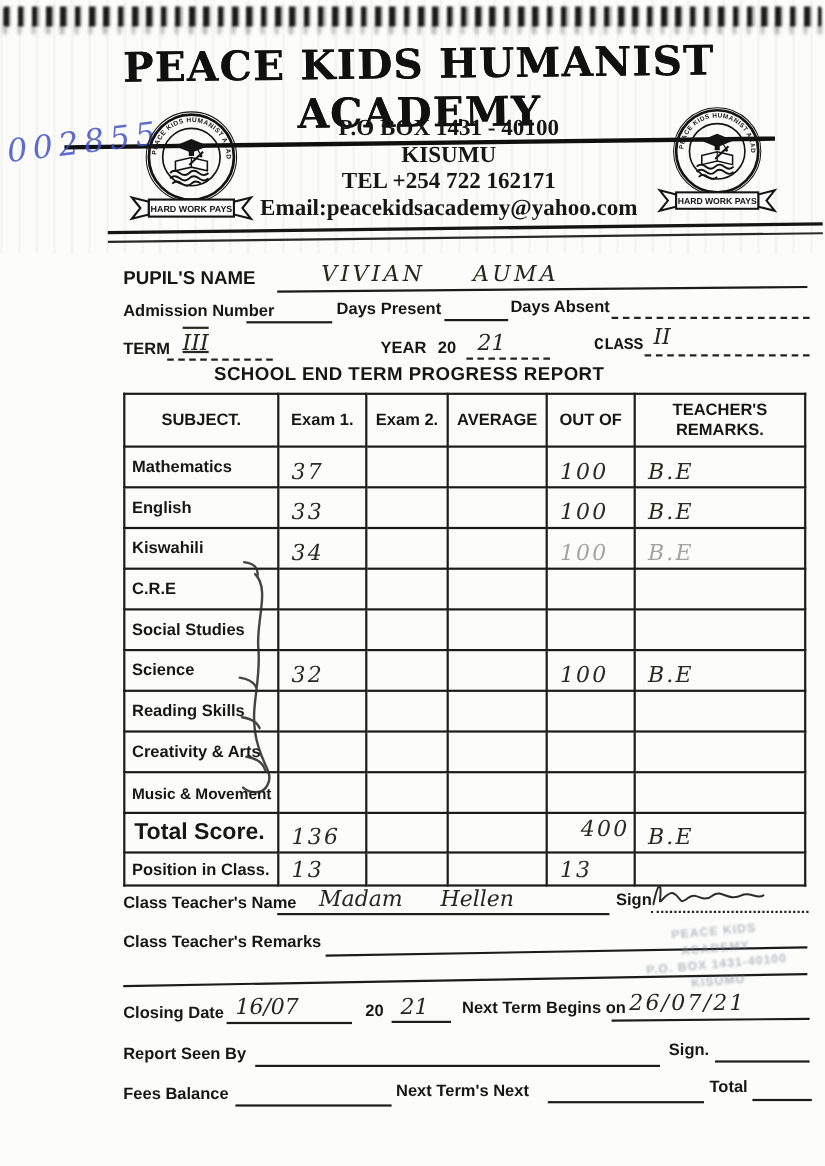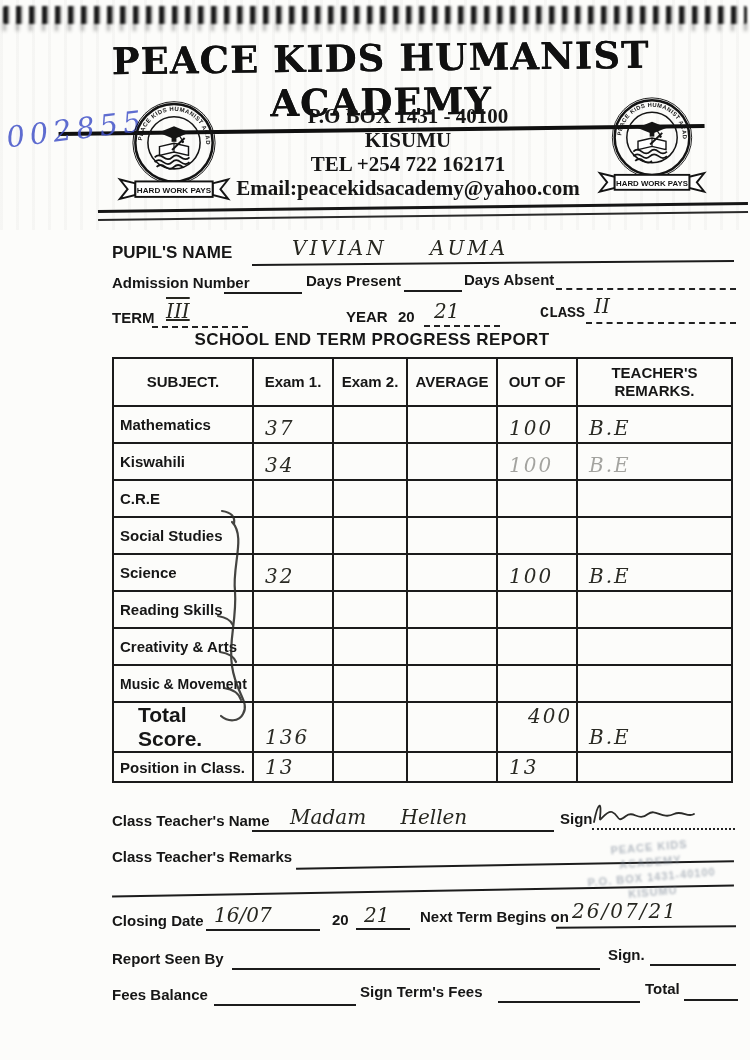--- a/index.html
+++ b/index.html
@@ -41,21 +41,21 @@
   table.report{position:absolute;left:112px;top:357px;width:619px;border-collapse:collapse;
     table-layout:fixed;}
   table.report th,table.report td{border:2px solid #1b1b1b;overflow:hidden;}
   table.report th{font-size:15px;font-weight:bold;text-align:center;height:46px;line-height:1.2;padding:0 2px;}
   td.subj{font-weight:bold;font-size:15px;padding:0 0 0 6px;vertical-align:middle;}
   td.val{vertical-align:bottom;}
   td.val span{display:inline-block;font-family:"DejaVu Serif",serif;font-style:italic;
     font-size:20px;color:#2a2a24;padding:0 0 1px 10px;letter-spacing:2px;white-space:nowrap;}
   tr.datarow{height:37px;}
   tr.totalrow{height:36px;}
-  tr.totalrow td.subj{font-size:21px;padding-left:24px;border-radius:16px;}
+  tr.totalrow td.subj{font-size:21px;padding-left:8px;border-radius:16px;}
   tr.posrow{height:30px;margin-top:25px;}
   .faint span{opacity:.42;color:#6f7566;}
   .bracket{position:absolute;left:216px;top:506px;width:52px;height:222px;pointer-events:none;}
   .sig{position:absolute;left:586px;top:792px;width:115px;height:38px;}
   .stamp{position:absolute;left:560px;top:840px;width:182px;text-align:center;
     color:#7c8796;font-weight:bold;font-size:11px;line-height:15px;letter-spacing:1px;
     transform:rotate(-5deg);filter:blur(1.1px);opacity:.55;}
   .rot-1{transform:rotate(-1deg);}
   .rot-05{transform:rotate(-0.5deg);}
 </style>
@@ -187,20 +187,28 @@
       <th>TEACHER'S REMARKS.</th>
     </tr>
     <tr class="datarow">
       <td class="subj">Mathematics</td>
       <td class="val"><span>37</span></td>
       <td class="val"><span></span></td>
       <td class="val"><span></span></td>
       <td class="val"><span>100</span></td>
       <td class="val"><span>B.E</span></td>
     </tr>
+    <tr class="datarow">
+      <td class="subj">English</td>
+      <td class="val"><span>33</span></td>
+      <td class="val"><span></span></td>
+      <td class="val"><span></span></td>
+      <td class="val"><span>100</span></td>
+      <td class="val"><span>B.E</span></td>
+    </tr>
     <tr class="datarow faint">
       <td class="subj" style="opacity:1">Kiswahili</td>
       <td class="val"><span style="opacity:1;color:#2a2a24">34</span></td>
       <td class="val"><span></span></td>
       <td class="val"><span></span></td>
       <td class="val"><span>100</span></td>
       <td class="val"><span>B.E</span></td>
     </tr>
     <tr class="datarow">
       <td class="subj">C.R.E</td>
@@ -309,18 +317,18 @@
   <div class="hw" style="left:572px;top:899px;letter-spacing:2px;">26/07/21</div>
   <div class="line rot-05" style="left:556px;top:926px;width:180px;"></div>
 
   <div class="lbl lbl15" style="left:112px;top:950px;">Report Seen By</div>
   <div class="line" style="left:232px;top:968px;width:368px;"></div>
   <div class="lbl lbl15" style="left:608px;top:946px;">Sign.</div>
   <div class="line" style="left:650px;top:964px;width:86px;"></div>
 
   <div class="lbl lbl15" style="left:112px;top:986px;">Fees Balance</div>
   <div class="line" style="left:214px;top:1004px;width:142px;"></div>
-  <div class="lbl lbl15" style="left:360px;top:983px;">Sign Term's Fees</div>
+  <div class="lbl lbl15" style="left:360px;top:983px;">Next Term's Next</div>
   <div class="line" style="left:498px;top:1001px;width:142px;"></div>
   <div class="lbl lbl15" style="left:645px;top:980px;">Total</div>
   <div class="line" style="left:684px;top:999px;width:54px;"></div>
 
 </div>
 
 </body></html>

